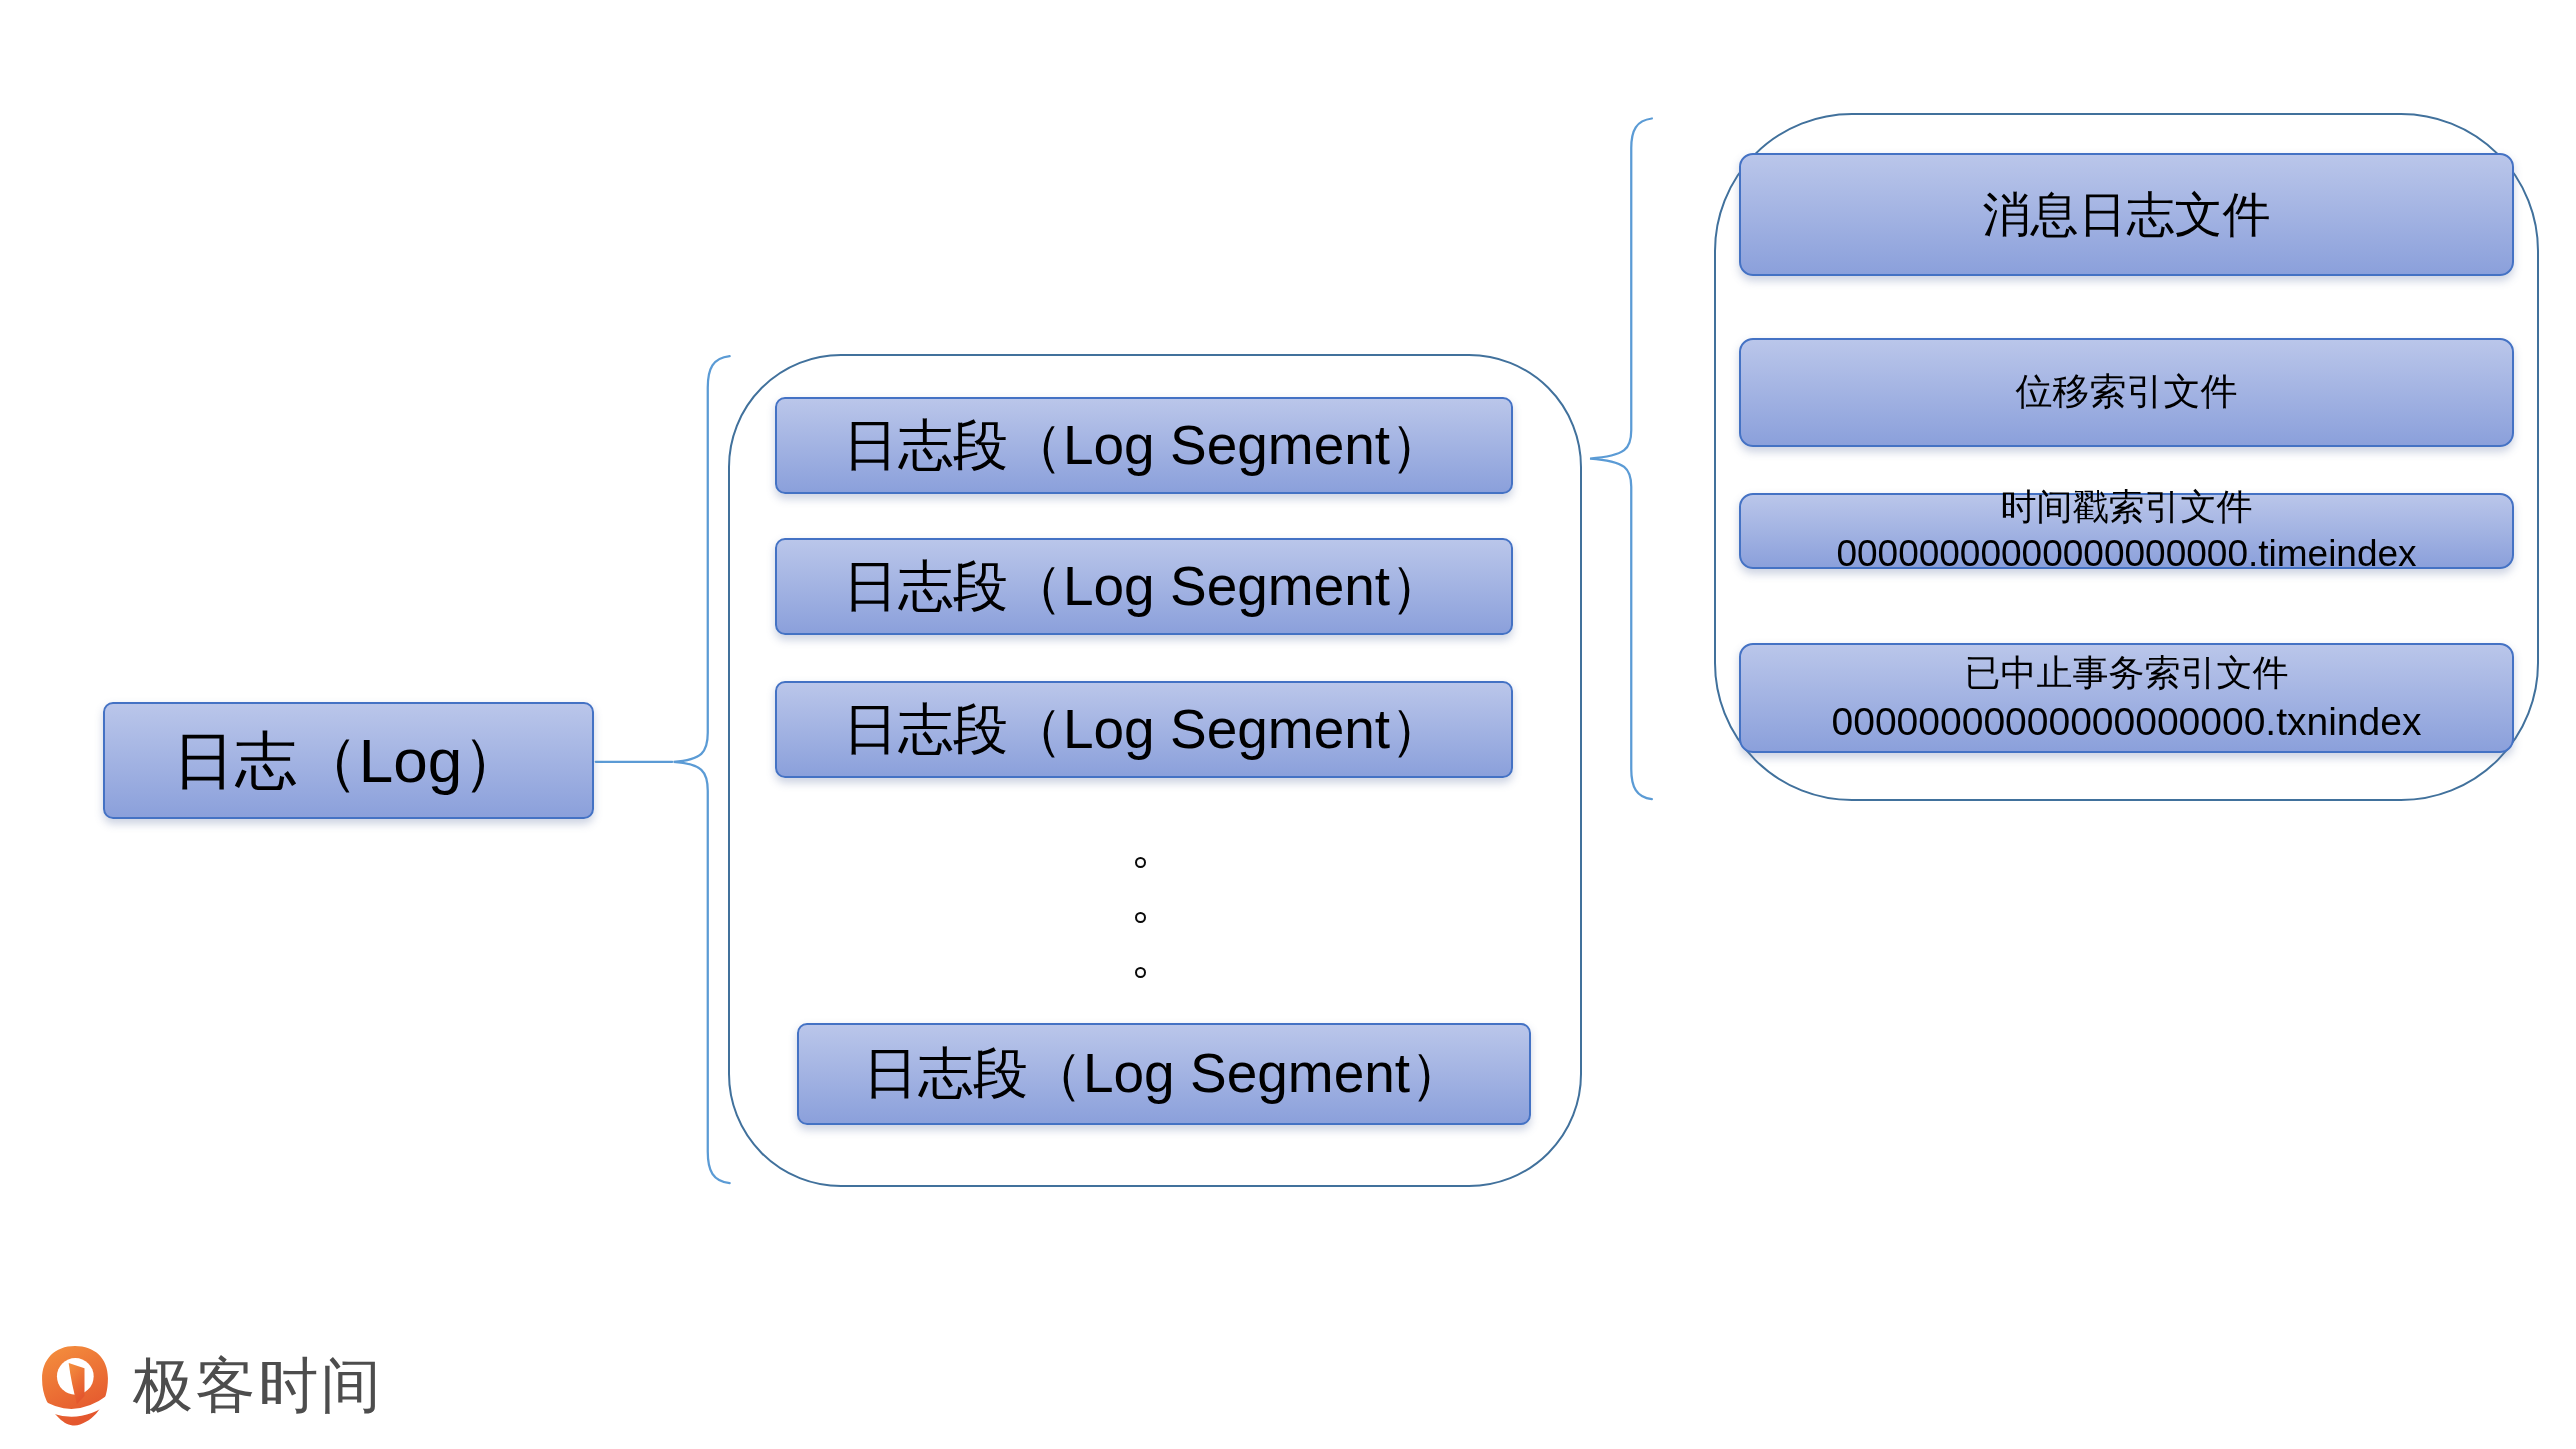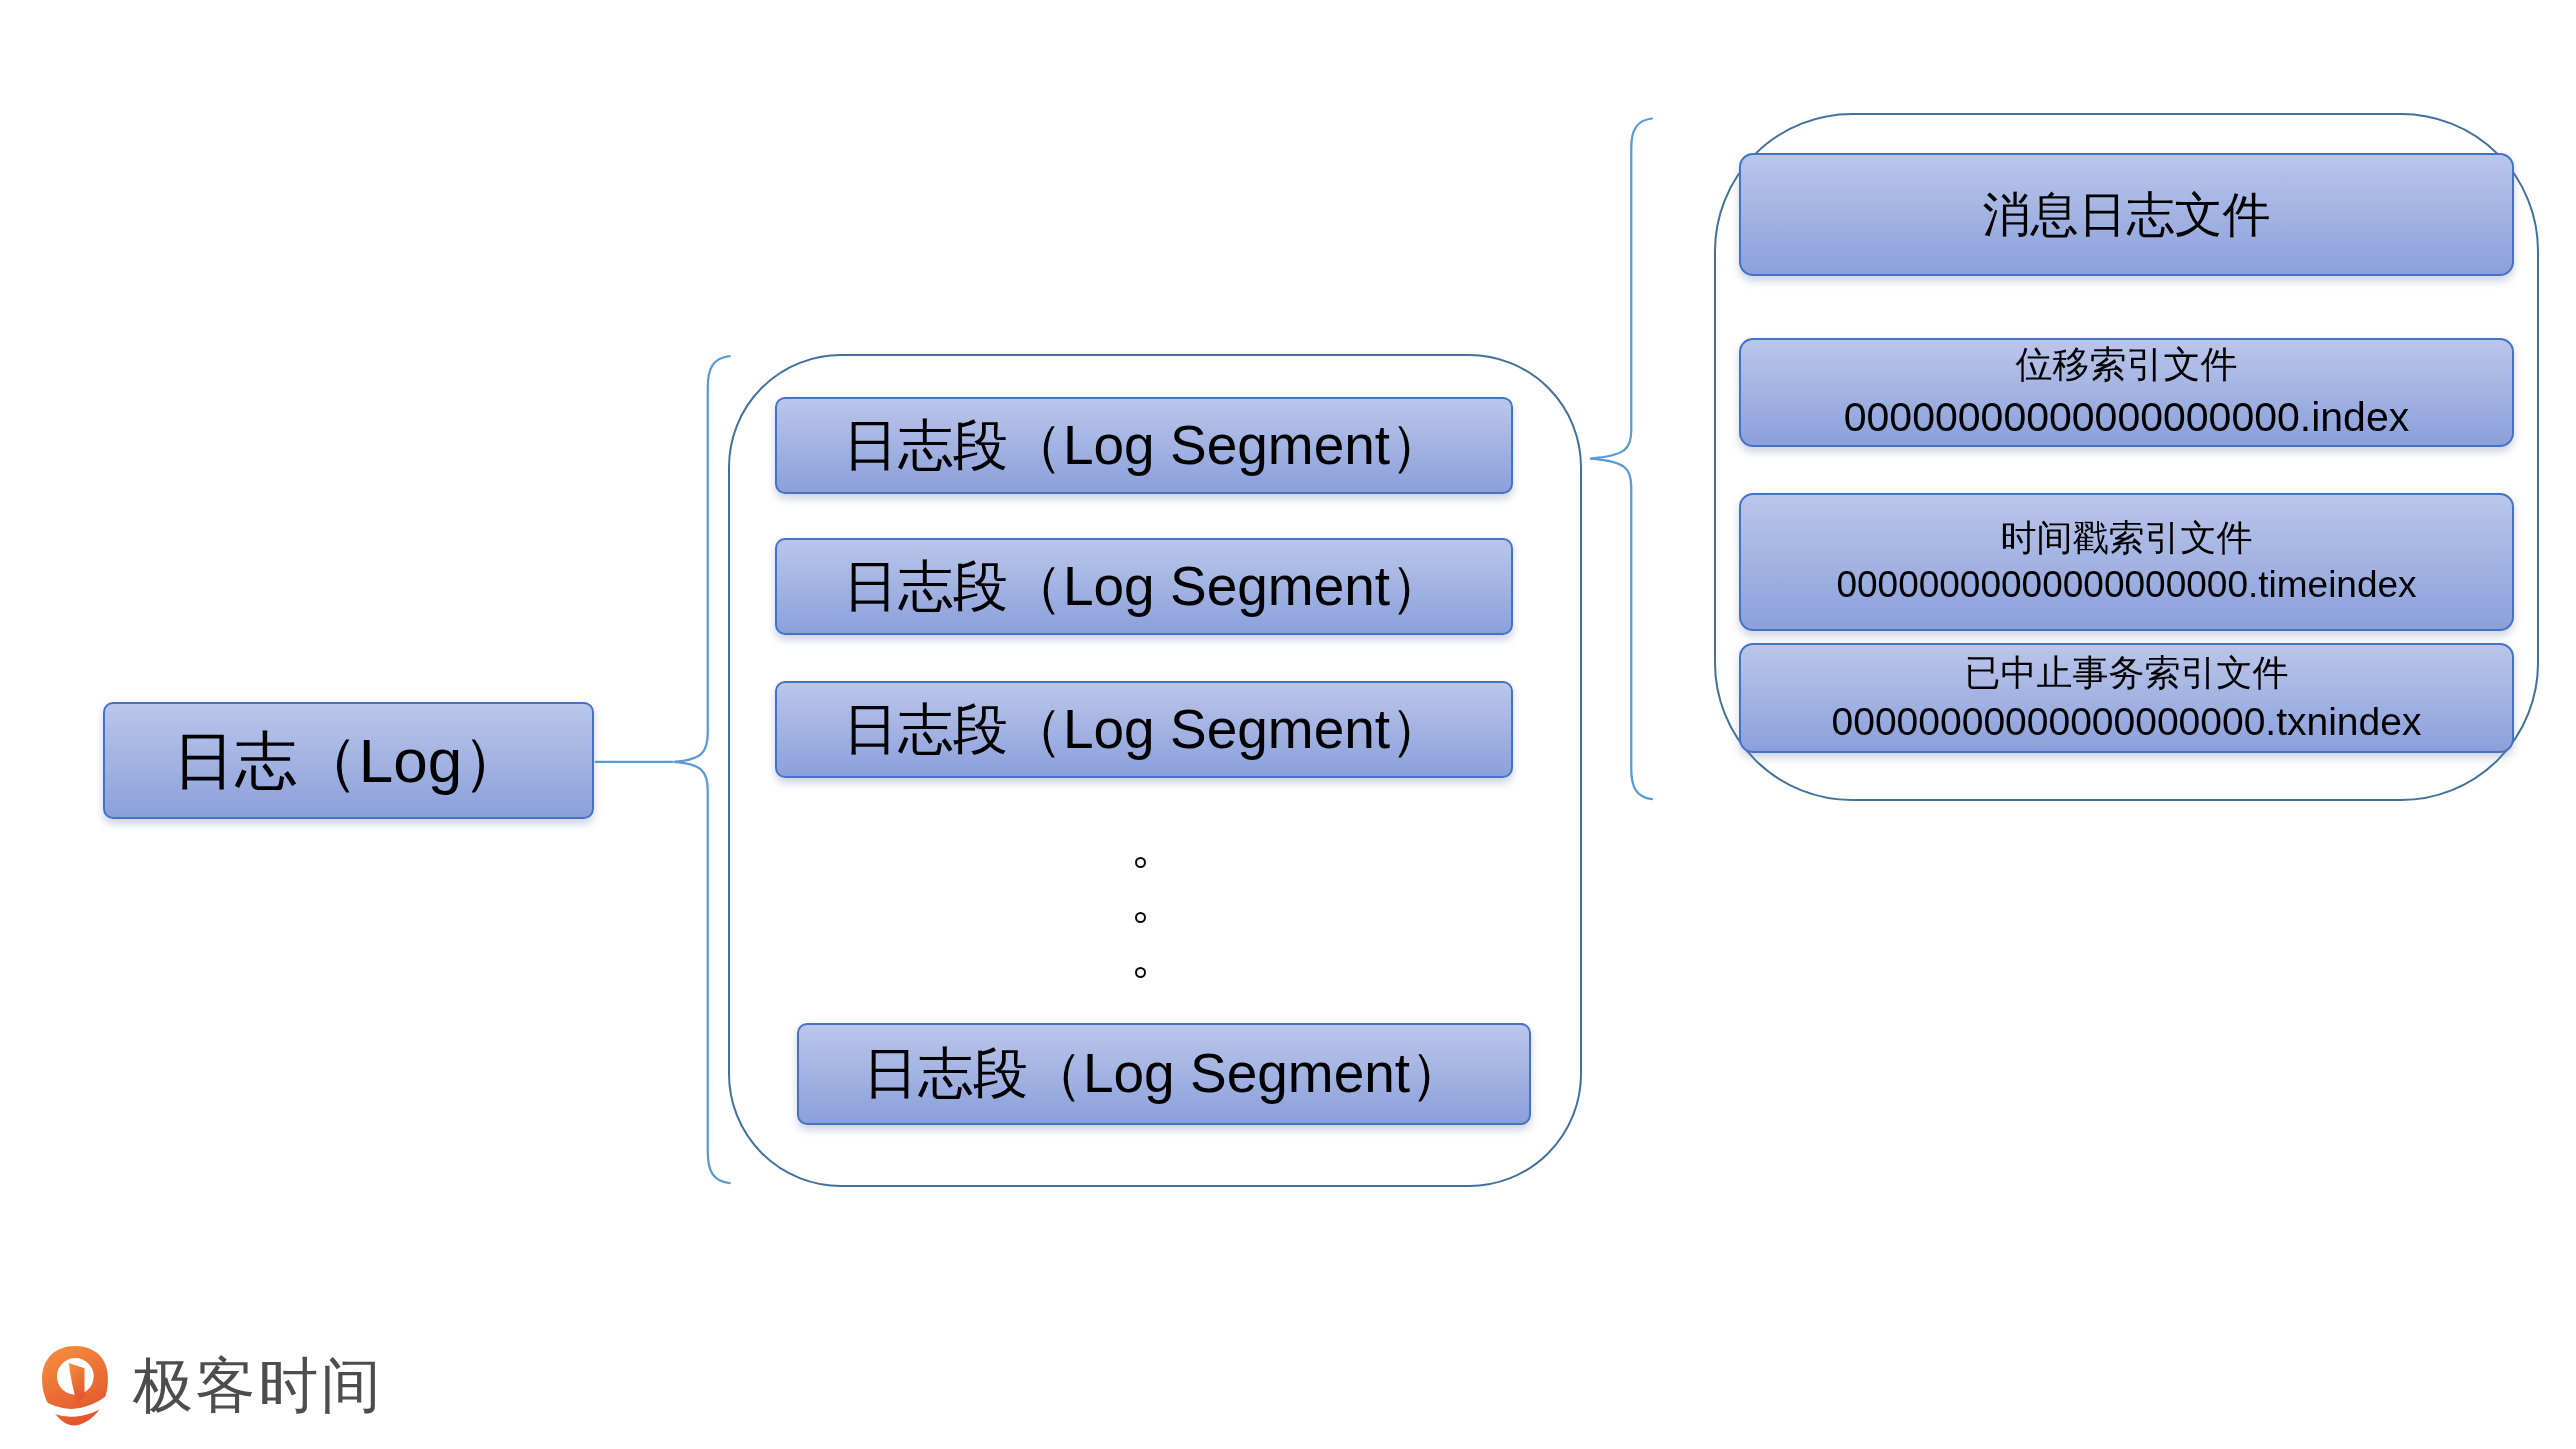--- a/index.html
+++ b/index.html
@@ -48,21 +48,21 @@
   #segments-container{left:728px;top:354px;width:854px;height:833px;border-radius:113px;}
   #files-container{left:1714px;top:113px;width:825px;height:688px;border-radius:138px;}
   .file-box{
     left:1739px;width:775px;
     flex-direction:column;
     line-height:1.32;
     border-radius:14px;
   }
   #file-box-1{top:153px;height:123px;}
   #file-box-2{top:338px;height:109px;}
-  #file-box-3{top:493px;height:138px;}
+  #file-box-3{top:493px;height:76px;}
   #file-box-4{top:643px;height:110px;}
   #file-box-1 .file-title{font-size:48px;}
   #file-box-1 .file-name{font-size:46px;}
   #file-box-2 .file-title{font-size:37px;}
   #file-box-2 .file-name{font-size:41px;}
   #file-box-3 .file-title{font-size:36px;}
   #file-box-3 .file-name{font-size:37px;}
   #file-box-4 .file-title{font-size:36px;}
   #file-box-4 .file-name{font-size:39px;}
   .dot{
@@ -128,21 +128,20 @@
   <span>日志段（Log Segment）</span>
 </div>
 
 <div id="files-container" class="container-shape"></div>
 
 <div id="file-box-1" class="node-box file-box">
   <span class="file-title">消息日志文件</span>
 </div>
 <div id="file-box-2" class="node-box file-box">
   <span class="file-title">位移索引文件</span>
-  <span class="file-name">00000000000000000000.index</span>
 </div>
 <div id="file-box-3" class="node-box file-box">
   <span class="file-title">时间戳索引文件</span>
   <span class="file-name">00000000000000000000.timeindex</span>
 </div>
 <div id="file-box-4" class="node-box file-box">
   <span class="file-title">已中止事务索引文件</span>
   <span class="file-name">00000000000000000000.txnindex</span>
 </div>
 

